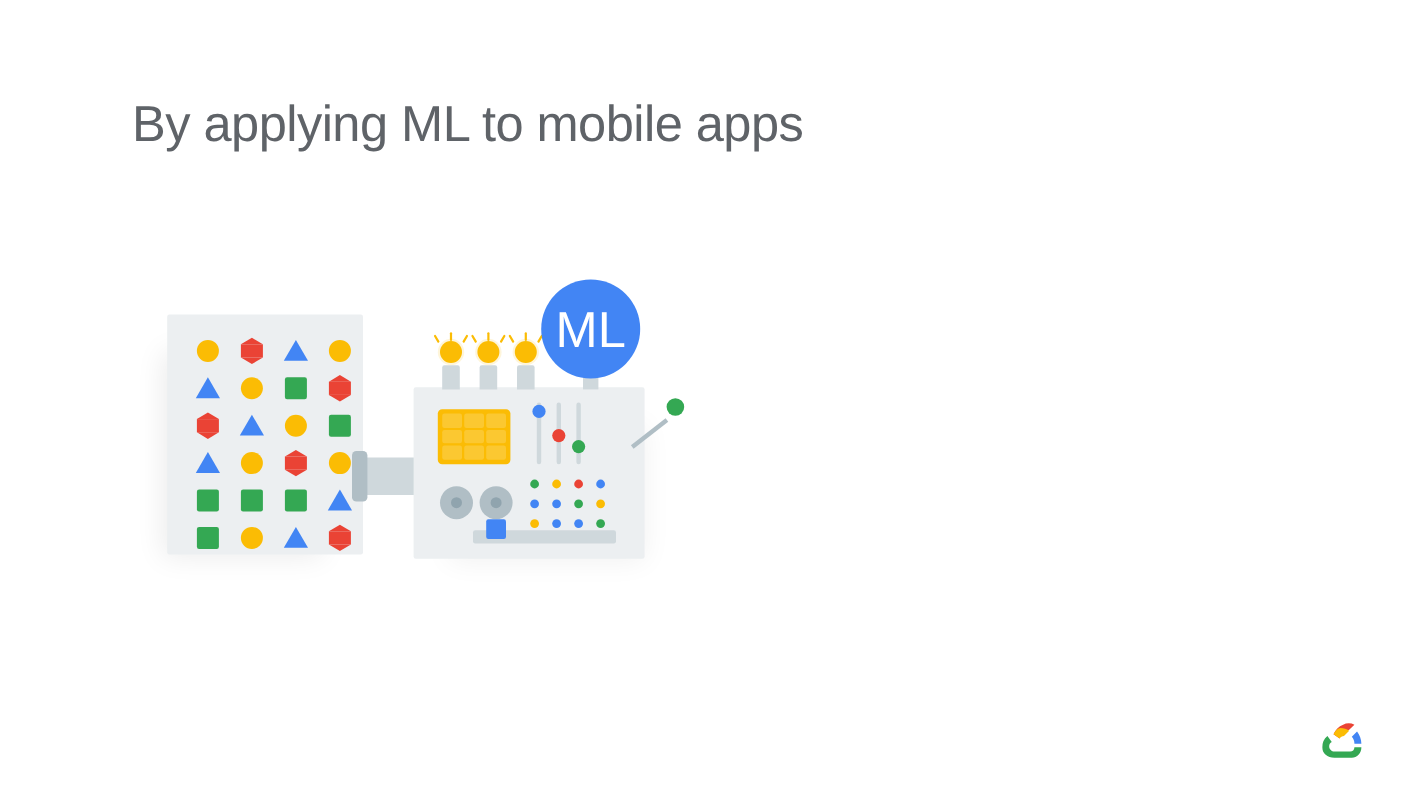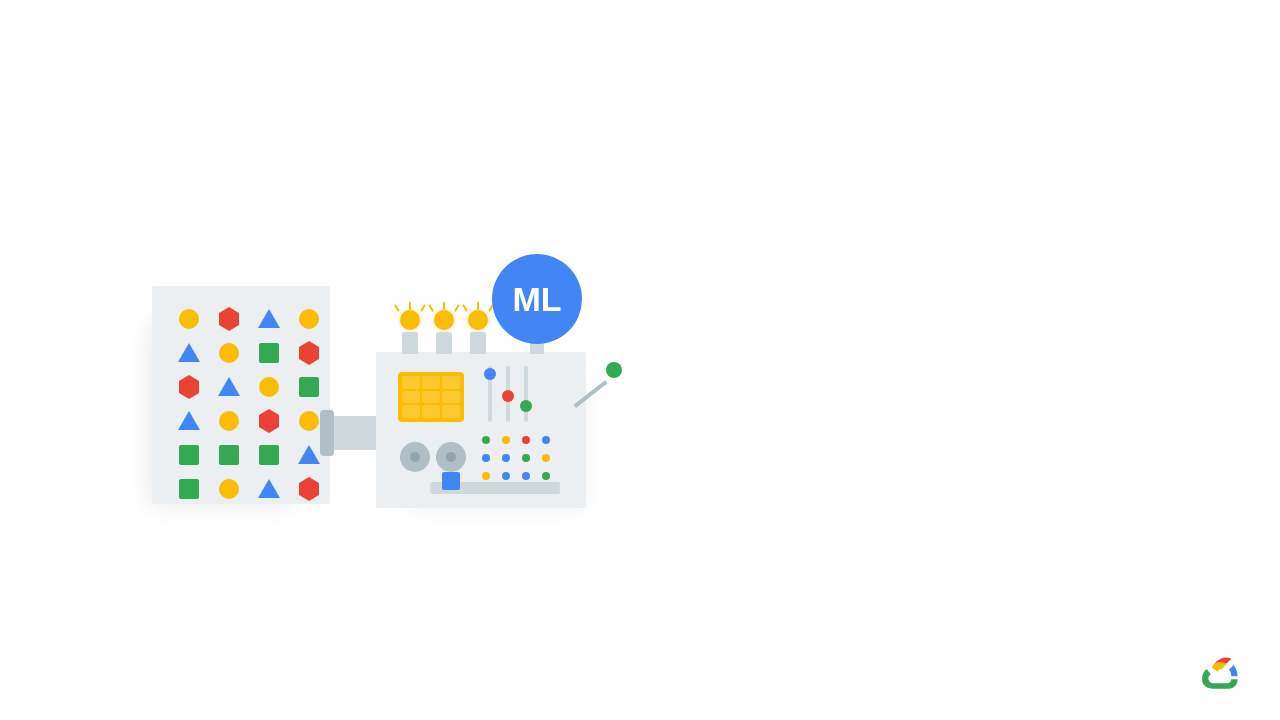--- a/index.html
+++ b/index.html
@@ -46,21 +46,21 @@
   .bulb { width:24px; height:44px; position:relative; }
   .bulb .glow { position:absolute; top:0; left:2px; width:20px; height:20px; border-radius:50%; background:#fbbc04; box-shadow:0 0 0 2px rgba(251,188,4,0.15); }
   .bulb .rays { position:absolute; top:-8px; left:-4px; width:32px; height:14px; }
   .bulb .rays:before, .bulb .rays:after, .bulb .rays span { content:""; position:absolute; width:2px; height:8px; background:#fbbc04; border-radius:2px; }
   .bulb .rays:before { left:2px; top:2px; transform:rotate(-30deg); }
   .bulb .rays span   { left:15px; top:0; }
   .bulb .rays:after  { right:2px; top:2px; transform:rotate(30deg); }
   .bulb .base { position:absolute; bottom:0; left:4px; width:16px; height:22px; background:#cfd8dc; border-radius:2px 2px 0 0; }
 
   
-  .ml-badge { position:absolute; left:382px; top:4px; width:90px; height:90px; border-radius:50%; background:#4285f4; color:#fff; display:flex; align-items:center; justify-content:center; font-size:34px; font-weight:700; }
+  .ml-badge { position:absolute; left:382px; top:4px; width:90px; height:90px; border-radius:50%; background:#4285f4; color:#fff; display:flex; align-items:center; justify-content:center; font-size:46px; font-weight:400; }
   .ml-stem { position:absolute; left:420px; top:90px; width:14px; height:14px; background:#cfd8dc; }
 
   
   .lever { position:absolute; left:466px; top:118px; width:40px; height:40px; }
   .lever .stick { position:absolute; left:0; bottom:0; width:40px; height:4px; background:#b0bec5; transform-origin:left bottom; transform:rotate(-38deg); }
   .lever .knob { position:absolute; right:-6px; top:-6px; width:16px; height:16px; border-radius:50%; background:#34a853; }
 
   
   .chip { position:absolute; left:288px; top:122px; width:66px; height:50px; background:#fbbc04; border-radius:4px; display:grid; grid-template-columns:repeat(3,1fr); grid-template-rows:repeat(3,1fr); gap:2px; padding:4px; }
   .chip div { background:rgba(255,255,255,0.18); border-radius:2px; }
@@ -84,20 +84,21 @@
 
   
   .tray { position:absolute; left:320px; top:232px; width:130px; height:12px; background:#cfd8dc; border-radius:2px; }
   .tray-cube { position:absolute; left:332px; top:222px; width:18px; height:18px; background:#4285f4; border-radius:2px; }
 </style>
 </head>
 <body>
 
 <div class="slide">
 
+  <h1 class="title">By applying ML to mobile apps</h1>
 
   <div class="illustration">
 
     <div class="data-panel">
       <div class="data-grid" id="data-grid">
           <div class="shape circle c-yellow"></div>
           <div class="shape hex c-red"></div>
           <div class="shape triangle t-blue"></div>
           <div class="shape circle c-yellow"></div>
           <div class="shape triangle t-blue"></div>

